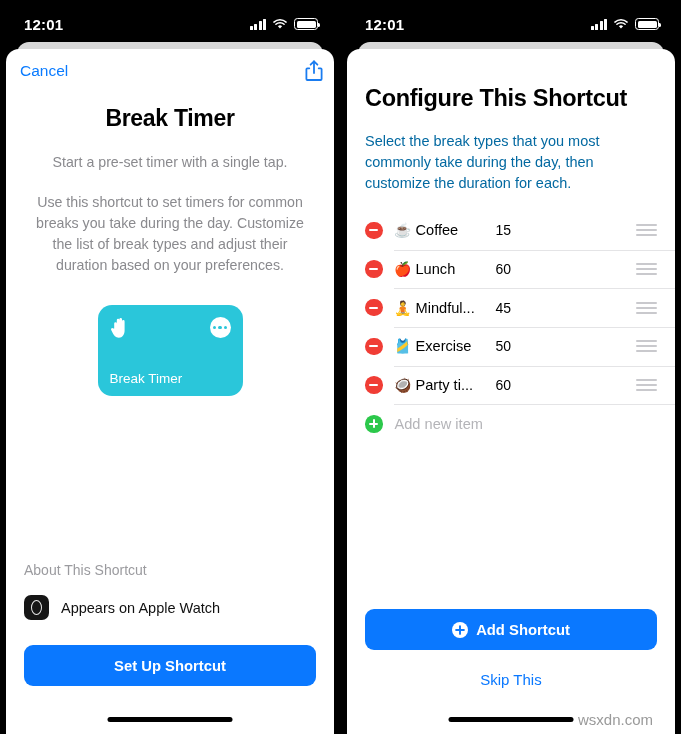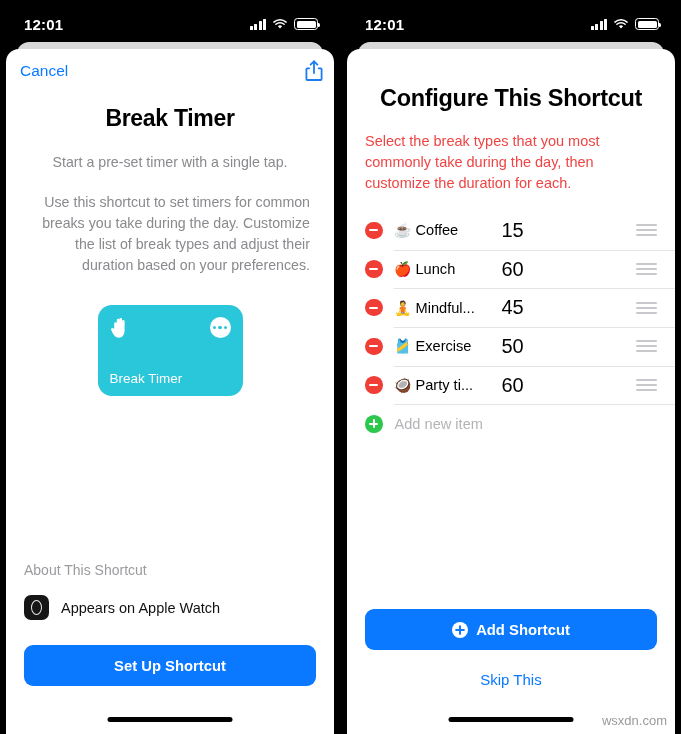--- a/index.html
+++ b/index.html
@@ -71,21 +71,21 @@
   .l-body { padding: 0 18px; }
   .title {
     text-align: center; font-size: 23px; font-weight: bold; color: #000;
     margin-top: 12px; letter-spacing: -.3px;
   }
   .subtitle {
     text-align: center; font-size: 14.2px; color: #8a8a8e;
     margin-top: 22px;
   }
   .desc {
-    text-align: right; font-size: 14.2px; color: #8a8a8e;
+    text-align: center; font-size: 14.2px; color: #8a8a8e;
     line-height: 21px; margin-top: 22px; padding: 0 6px;
   }
 
   .card-wrap { display: flex; justify-content: center; margin-top: 29px; }
   .shortcut-card {
     width: 145px; height: 91px; background: #2ac6da;
     border-radius: 14px; position: relative; cursor: pointer;
     padding: 11px 12px;
   }
   .hand-icon { width: 21px; height: 24px; }
@@ -122,22 +122,22 @@
   }
   .left .primary-btn { bottom: 48px; }
 
   .home-indicator {
     position: absolute; bottom: 12px; left: 50%; transform: translateX(-50%);
     width: 125px; height: 5px; background: #000; border-radius: 3px;
   }
 
   
   .r-body { padding: 36px 18px 0; }
-  .r-title { font-size: 23.5px; font-weight: bold; color: #000; letter-spacing: -.3px; text-align: center; }
-  .r-desc { font-size: 14.5px; color: #ef4444; line-height: 21px; margin-top: 19px; }
+  .r-title { font-size: 23.5px; font-weight: bold; color: #000; letter-spacing: -.3px; }
+  .r-desc { font-size: 14.5px; color: #0369a1; line-height: 21px; margin-top: 19px; }
 
   .list { margin-top: 17px; }
   .row {
     display: flex; align-items: center; height: 38.7px;
     padding: 0 18px 0 18px; position: relative; cursor: pointer;
   }
   .row + .row::before, .add-row::before {
     content: ""; position: absolute; top: 0; left: 47px; right: 0;
     height: 1px; background: #e4e4e6;
   }
@@ -154,38 +154,38 @@
   }
   .plus-btn i::after {
     content: ""; position: absolute; left: 3.5px; top: -3.5px;
     width: 2px; height: 9px; background: #fff; border-radius: 1px;
   }
   .row-emoji { font-size: 14px; margin-left: 12px; width: 18px; flex: none; }
   .row-label {
     font-size: 14.6px; color: #000; margin-left: 3px;
     width: 74px; white-space: nowrap; overflow: hidden;
   }
-  .row-value { font-size: 20px; color: #000; margin-left: 12px; flex: 1; }
+  .row-value { font-size: 14px; color: #000; margin-left: 6px; flex: 1; }
   .drag-handle {
     width: 21px; display: flex; flex-direction: column; gap: 3px;
     cursor: grab; flex: none;
   }
   .drag-handle span { display: block; height: 2px; background: #c9c9cd; border-radius: 1px; }
   .add-row { display: flex; align-items: center; height: 38.7px; padding: 0 18px; position: relative; cursor: pointer; }
   .add-label { font-size: 14.6px; color: #b4b4b8; margin-left: 12px; }
 
   .right .primary-btn { bottom: 84px; }
   .skip-btn {
     position: absolute; left: 0; right: 0; bottom: 46px; text-align: center;
     font-size: 15px; color: #0a78ff; background: none; border: none;
     cursor: pointer; font-family: inherit; font-weight: 500;
   }
   .watermark {
-    position: absolute; right: 8px; bottom: 6px;
-    font-size: 13px; color: #9a9a9a;
+    position: absolute; right: 22px; bottom: 6px;
+    font-size: 15px; color: #9a9a9a;
   }
 </style>
 </head>
 <body>
 
 <div class="screens">
 
   <div class="phone left">
 
     <div class="statusbar">

